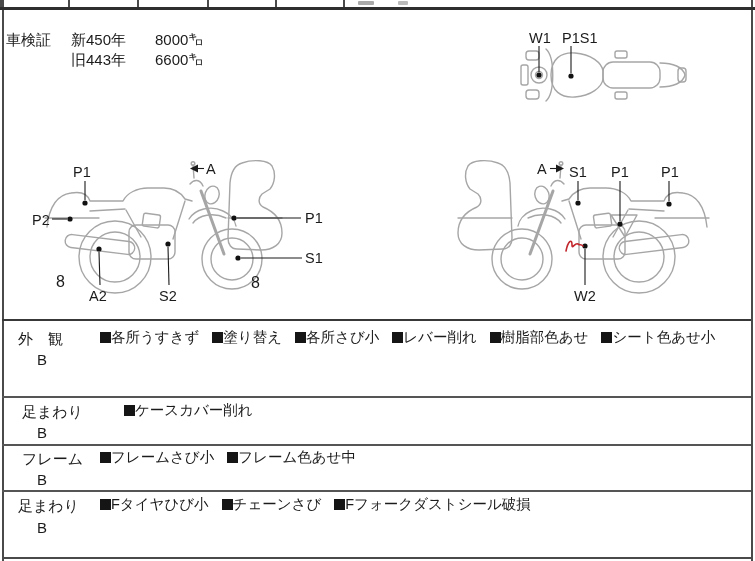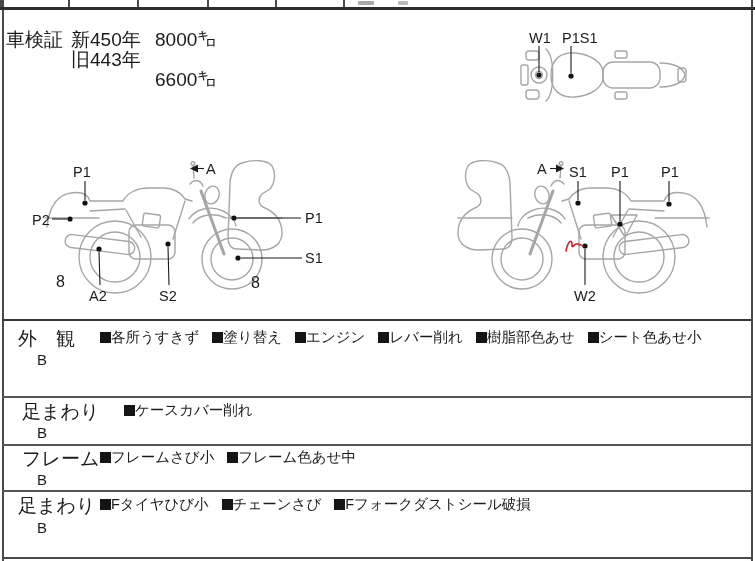--- a/index.html
+++ b/index.html
@@ -3,21 +3,21 @@
 <meta charset="utf-8">
 <style>
   html,body{margin:0;padding:0;background:#fff;}
   .sheet{
     position:relative;width:755px;height:561px;background:#ffffff;overflow:hidden;
     font-family:"Liberation Sans","DejaVu Sans",sans-serif;color:#1b1b1b;
   }
   .vline{position:absolute;background:#4a4a4a;}
   .hline{position:absolute;background:#3a3a3a;}
   .frag{position:absolute;background:#aaa;border-radius:1px;}
-  .txt{position:absolute;font-size:19px;line-height:17px;white-space:nowrap;}
+  .txt{position:absolute;font-size:15px;line-height:17px;white-space:nowrap;}
   .grade{position:absolute;font-size:15px;}
   .items{position:absolute;display:flex;gap:13px;font-size:14.5px;line-height:17px;white-space:nowrap;}
   .item{display:flex;}
   .sq{display:inline-block;width:11px;height:11px;background:#151515;margin-top:3px;flex:none;}
   .diagram{position:absolute;text-align:center;}
   svg{display:block;overflow:visible;}
   svg text{font-family:"Liberation Sans","DejaVu Sans",sans-serif;font-size:14.5px;fill:#1b1b1b;}
   svg text.lg{font-size:16px;}
   .ann{stroke:#1b1b1b;stroke-width:1.1;fill:none;}
   .dot{fill:#111;stroke:none;}
@@ -41,21 +41,21 @@
     <div class="vline" style="left:275px;top:0;width:1.5px;height:7px;"></div>
     <div class="vline" style="left:343px;top:0;width:1.5px;height:7px;"></div>
     <div class="frag" style="left:358px;top:1px;width:16px;height:4px;"></div>
     <div class="frag" style="left:398px;top:1px;width:10px;height:4px;background:#bbb;"></div>
   </div>
 
   <div class="txt" style="left:6px;top:31px;">車検証</div>
   <div class="txt" style="left:71px;top:31px;">新450年</div>
   <div class="txt" style="left:155px;top:31px;text-align:right;">8000㌔</div>
   <div class="txt" style="left:71px;top:51px;">旧443年</div>
-  <div class="txt" style="left:155px;top:51px;margin-top:20px;">6600㌔</div>
+  <div class="txt" style="left:155px;top:51px;">6600㌔</div>
 
   <div class="diagram" style="left:515px;top:25px;width:185px;height:90px;">
     <svg width="185" height="90" viewBox="0 0 185 90">
       <g fill="none" stroke="#a6a6a6" stroke-width="1.4" stroke-linecap="round" stroke-linejoin="round">
         <rect x="11" y="26" width="13" height="9" rx="3"></rect>
         <rect x="11" y="65" width="13" height="9" rx="3"></rect>
         <rect x="6" y="40" width="7" height="20" rx="2"></rect>
         <circle cx="24" cy="50" r="8"></circle>
         <circle cx="24" cy="50" r="3.5"></circle>
         <path d="M31,24 C40,32 40,68 31,76"></path>
@@ -166,21 +166,21 @@
     <span class="item">
         <i class="sq"></i>
         <span>各所うすきず</span>
       </span>
     <span class="item">
         <i class="sq"></i>
         <span>塗り替え</span>
       </span>
     <span class="item">
         <i class="sq"></i>
-        <span>エンジン</span>
+        <span>各所さび小</span>
       </span>
     <span class="item">
         <i class="sq"></i>
         <span>レバー削れ</span>
       </span>
     <span class="item">
         <i class="sq"></i>
         <span>樹脂部色あせ</span>
       </span>
     <span class="item">

